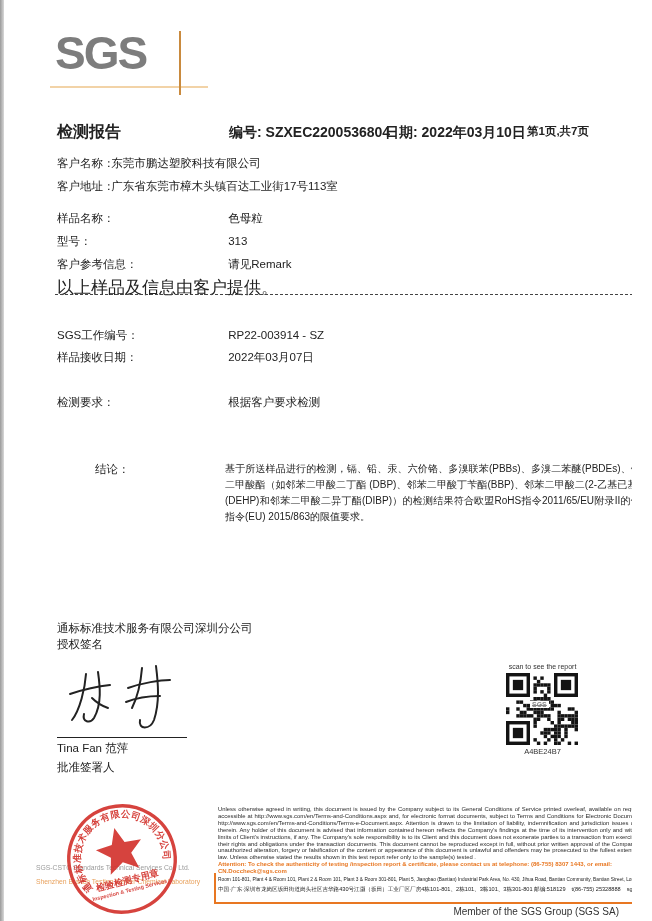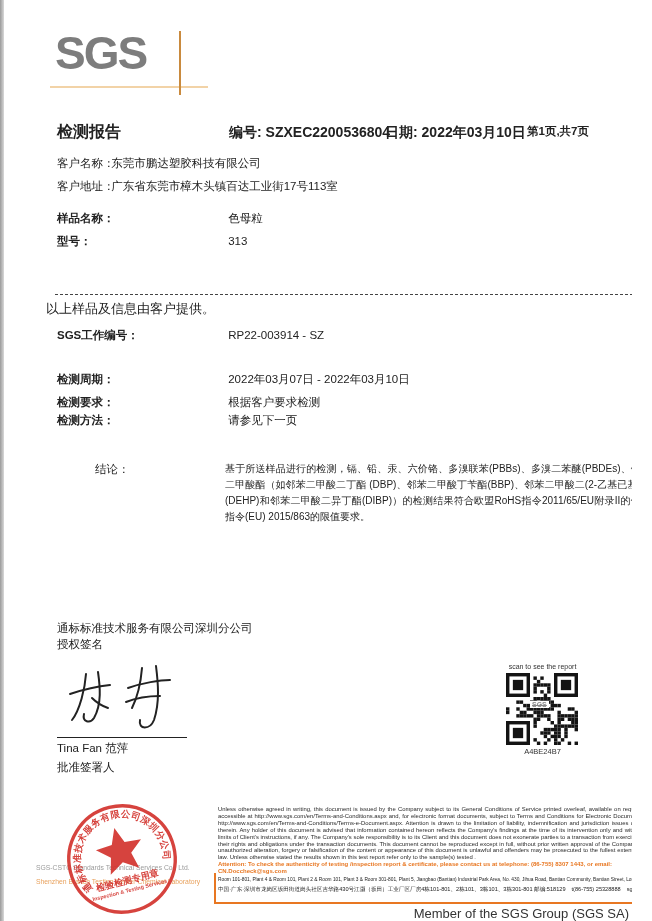--- a/index.html
+++ b/index.html
@@ -16,22 +16,22 @@
 
   .title-row { position:absolute; left:57px; top:122px; width:580px; }
   .doc-title { position:absolute; left:0; top:0; font-size:16px; font-weight:bold; }
   .report-no { position:absolute; left:172px; top:2px; font-size:14px; font-weight:bold; }
   .report-date { position:absolute; left:328px; top:2px; font-size:14px; font-weight:bold; }
   .page-info { position:absolute; left:470px; top:2px; font-size:11.5px; font-weight:bold;text-align:center; }
 
   .row { position:absolute; left:57px; font-size:11.5px; white-space:nowrap; }
   .row .lbl { display:inline-block; }
   .lblw-sm { width:51px; }
-  .lblw-lg { width:168px;font-weight:bold; }
-  .note { position:absolute; left:46px; font-size:13px;margin-top:24px; }
+  .lblw-lg { width:168px; }
+  .note { position:absolute; left:57px; font-size:17px; }
 
   .dashed-sep { position:absolute; left:55px; top:294px; width:593px; border-top:1.5px dashed #444; }
 
   .concl-label { position:absolute; left:57px; top:462px; font-size:11.5px;margin-left:38px; }
   .concl-text { position:absolute; left:225px; top:461px; width:426px; font-size:10px;
                 line-height:16px; text-align:justify; }
 
   
   .sig-company { position:absolute; left:57px; top:621px; font-size:11.5px; }
   .sig-auth { position:absolute; left:57px; top:637px; font-size:11.5px; }
@@ -54,21 +54,21 @@
                 line-height:6.9px; text-align:justify; color:#2b2b2b; }
   .attention { position:absolute; left:218px; top:861px; width:432px; font-size:6px;
                line-height:7px; font-weight:bold; color:#e87722; }
   .addr-row1 { position:absolute; left:218px; top:877px; width:432px; display:flex;
                justify-content:space-between; font-size:4.8px; color:#222; white-space:nowrap; overflow:hidden; }
   .addr-row2 { position:absolute; left:218px; top:886px; width:432px; display:flex;
                justify-content:space-between; font-size:5.6px; color:#222; white-space:nowrap; overflow:hidden; }
   .addr-right { margin-left:6px; }
   .footer-vline { position:absolute; left:214px; top:873px; width:2px; height:30px; background:#e87722; }
   .footer-hline { position:absolute; left:214px; top:902px; width:438px; height:2px; background:#e87722; }
-  .member-line { position:absolute; right:3px; top:906px; font-size:13px; color:#333; }
+  .member-line { position:absolute; right:13px; top:906px; font-size:10px; color:#333; }
 
   .company-en { position:absolute; left:36px; top:864px; font-size:6.8px; color:#9b9b9b; }
   .lab-en { position:absolute; left:36px; top:878px; font-size:6.8px; color:#e8a25e; }
 
   .stamp { position:absolute; left:64px; top:801px; width:116px; height:116px;
            transform:rotate(-14deg); opacity:0.92; }
 </style>
 </head>
 <body>
 
@@ -96,39 +96,39 @@
   </div>
 
   <div class="row" style="top:211px">
     <span class="lbl lblw-lg">样品名称：</span>
     <span>色母粒</span>
   </div>
   <div class="row" style="top:234px">
     <span class="lbl lblw-lg">型号：</span>
     <span>313</span>
   </div>
+  <div class="row" style="top:257px">
+    <span class="lbl lblw-lg">客户参考信息：</span>
+    <span>请见Remark</span>
+  </div>
   <div class="note" style="top:276px">以上样品及信息由客户提供。</div>
 
   <div class="dashed-sep"></div>
 
   <div class="row" style="top:328px">
     <span class="lbl lblw-lg">SGS工作编号：</span>
     <span>RP22-003914 - SZ</span>
   </div>
-  <div class="row" style="top:372px">
-    <span class="lbl lblw-lg">检测周期：</span>
-    <span>2022年03月07日 - 2022年03月10日</span>
+  <div class="row" style="top:350px">
+    <span class="lbl lblw-lg">样品接收日期：</span>
+    <span>2022年03月07日</span>
   </div>
   <div class="row" style="top:395px">
     <span class="lbl lblw-lg">检测要求：</span>
     <span>根据客户要求检测</span>
-  </div>
-  <div class="row" style="top:413px">
-    <span class="lbl lblw-lg">检测方法：</span>
-    <span>请参见下一页</span>
   </div>
 
   <div class="concl-label">结论：</div>
   <div class="concl-text">基于所送样品进行的检测，镉、铅、汞、六价铬、多溴联苯(PBBs)、多溴二苯醚(PBDEs)、邻苯二甲酸酯（如邻苯二甲酸二丁酯 (DBP)、邻苯二甲酸丁苄酯(BBP)、邻苯二甲酸二(2-乙基已基)酯(DEHP)和邻苯二甲酸二异丁酯(DIBP)）的检测结果符合欧盟RoHS指令2011/65/EU附录II的修正指令(EU) 2015/863的限值要求。</div>
 
   <div class="sig-company">通标标准技术服务有限公司深圳分公司</div>
   <div class="sig-auth">授权签名</div>
   <svg class="sig-svg" width="135" height="80" viewBox="0 0 135 80">
     <g fill="none" stroke="#222" stroke-width="2" stroke-linecap="round">
       <path d="M8,36 C20,32 38,28 48,27"></path>

